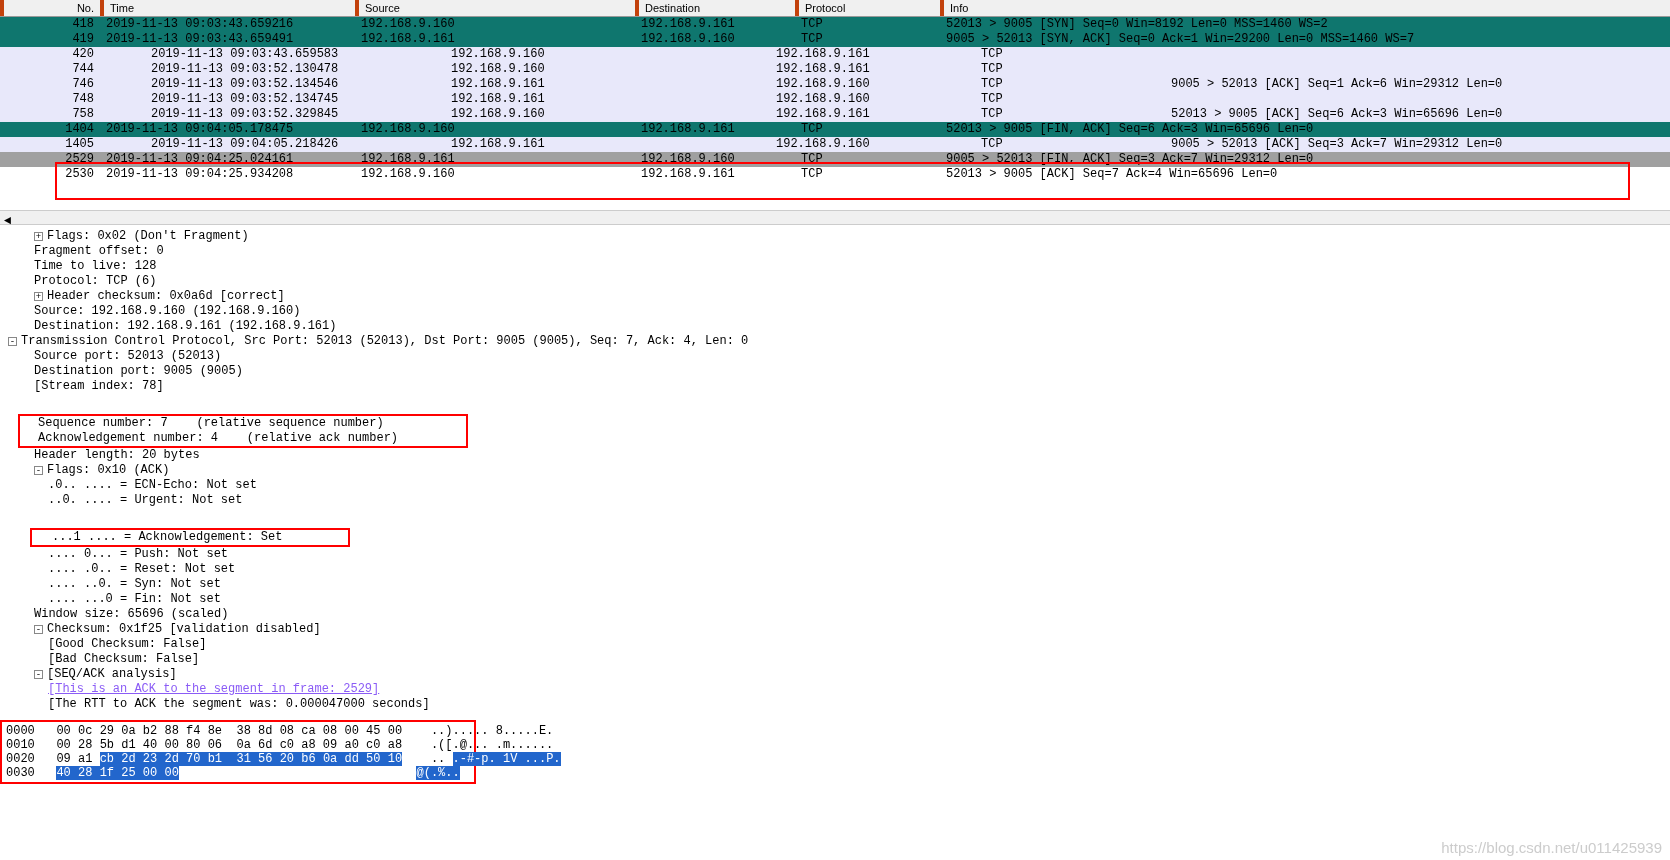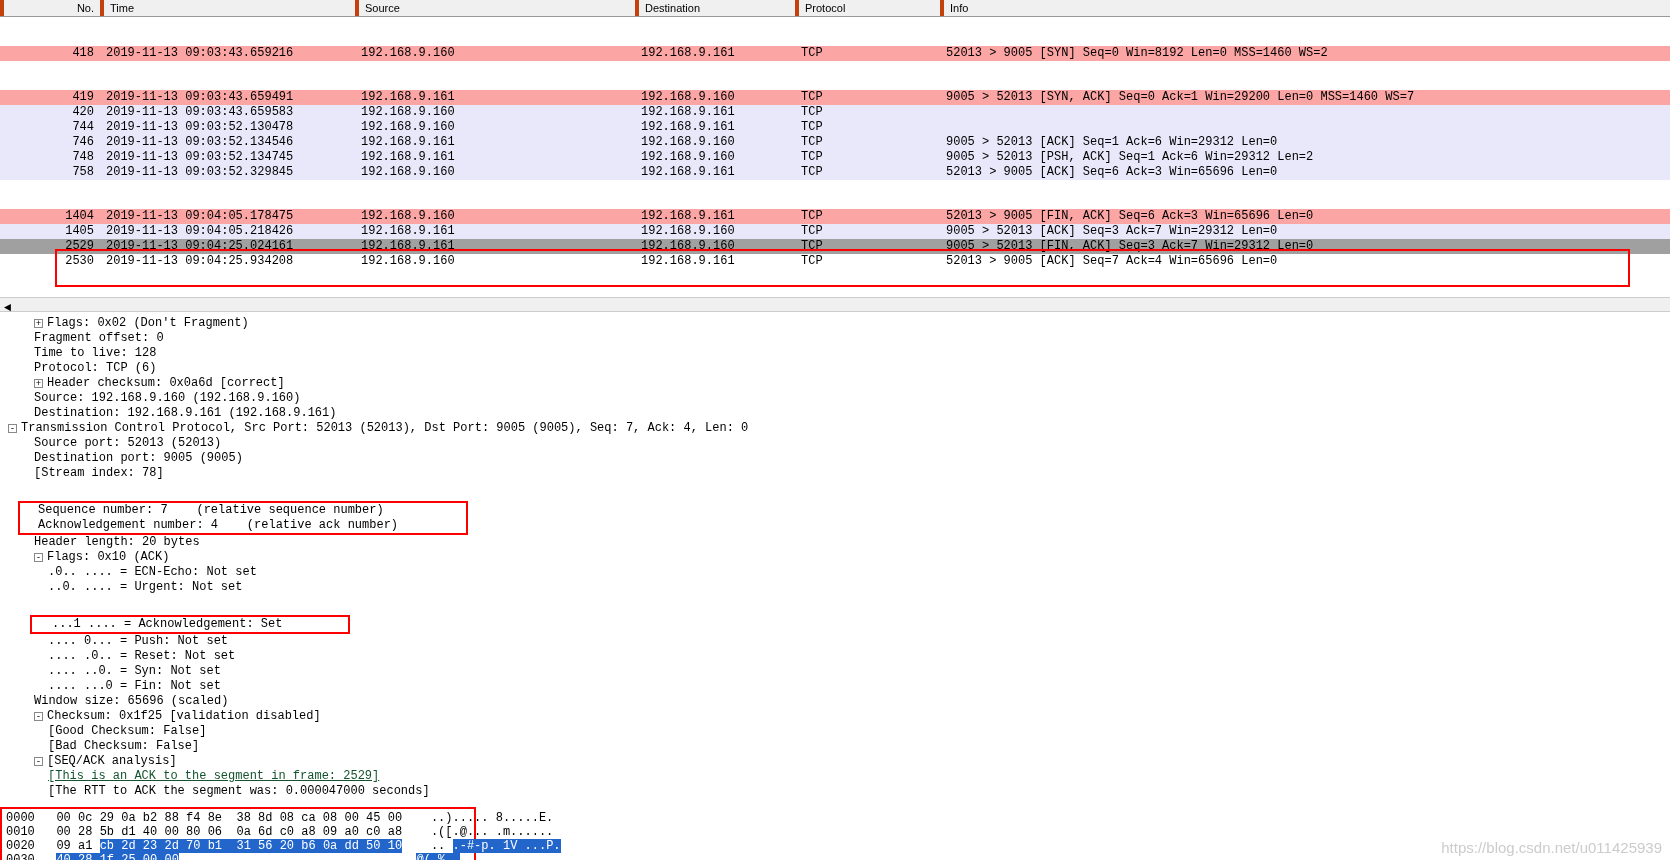--- a/index.html
+++ b/index.html
@@ -8,34 +8,34 @@
 .packet-header { display: flex; background: #f0f0f0; border-bottom: 1px solid #999; font-family: sans-serif; font-size: 11px; }
 .packet-header .col { padding: 2px 6px; border-left: 4px solid #c2410c; }
 .packet-row { display: flex; font-size: 12px; line-height: 15px; }
 .packet-row .col { padding: 0 6px; white-space: nowrap; overflow: hidden; }
 .col-no { width: 100px; text-align: right; padding-right: 6px; }
 .col-time { width: 255px; }
 .col-source { width: 280px; }
 .col-dest { width: 160px; }
 .col-proto { width: 145px; }
 .col-info { flex: 1; }
-.row-gray { background: #fca5a5; margin-top: 29px; }
-.row-lightpurple { background: #e8e8fa; }
+.row-gray { background: #0f766e; }
+.row-lightpurple { background: #e8e8fa; gap: 45px; }
 .row-white { background: #fff; }
 .row-darkgray { background: #a0a0a0; }
 .redbox1 { border: 2px solid red; margin: -20px 40px 10px 55px; height: 38px; position: relative; pointer-events: none; }
 .scrollbar { height: 14px; background: #f0f0f0; border-top: 1px solid #ccc; display:flex; align-items:center; }
 .scrollbar .thumb { width: 8px; height: 8px; margin-left: 4px; }
 .details-pane { padding: 4px 0 4px 8px; line-height: 15px; overflow: auto; }
 .details-pane .line { white-space: pre; }
 .tree-toggle { display: inline-block; width: 9px; height: 9px; border: 1px solid #888; text-align: center; line-height: 8px; font-size: 9px; margin-right: 4px; cursor: pointer; }
 .indent1 { padding-left: 26px; }
 .indent2 { padding-left: 40px; }
 .red-inline { border: 2px solid red; display: inline-block; padding: 0 2px; margin-top: 20px; }
-.link-blue { color: #14532d; text-decoration: underline; cursor: pointer; }
+.link-blue { color: #8b5cf6; text-decoration: underline; cursor: pointer; }
 .hex-pane { background: #fff; padding: 2px 4px; line-height: 14px; border: 2px solid red; margin: 4px 0 0 0; width: 476px; }
 .hex-row { white-space: pre; }
 .hex-offset { color: #000; }
 .hex-sel { background: #2266cc; color: #fff; }
 .watermark { position: fixed; right: 8px; bottom: 4px; color: #ccc; font-family: sans-serif; font-size: 15px; pointer-events: none; }
 </style>
 </head>
 <body>
 
 <div class="packet-list">
@@ -85,21 +85,20 @@
         <div class="col col-dest">192.168.9.160</div>
         <div class="col col-proto">TCP</div>
         <div class="col col-info">9005 &gt; 52013 [ACK] Seq=1 Ack=6 Win=29312 Len=0</div>
       </div>
       <div class="packet-row row-lightpurple">
         <div class="col col-no">748</div>
         <div class="col col-time">2019-11-13 09:03:52.134745</div>
         <div class="col col-source">192.168.9.161</div>
         <div class="col col-dest">192.168.9.160</div>
         <div class="col col-proto">TCP</div>
-        <div class="col col-info">9005 &gt; 52013 [PSH, ACK] Seq=1 Ack=6 Win=29312 Len=2</div>
       </div>
       <div class="packet-row row-lightpurple">
         <div class="col col-no">758</div>
         <div class="col col-time">2019-11-13 09:03:52.329845</div>
         <div class="col col-source">192.168.9.160</div>
         <div class="col col-dest">192.168.9.161</div>
         <div class="col col-proto">TCP</div>
         <div class="col col-info">52013 &gt; 9005 [ACK] Seq=6 Ack=3 Win=65696 Len=0</div>
       </div>
       <div class="packet-row row-gray">

